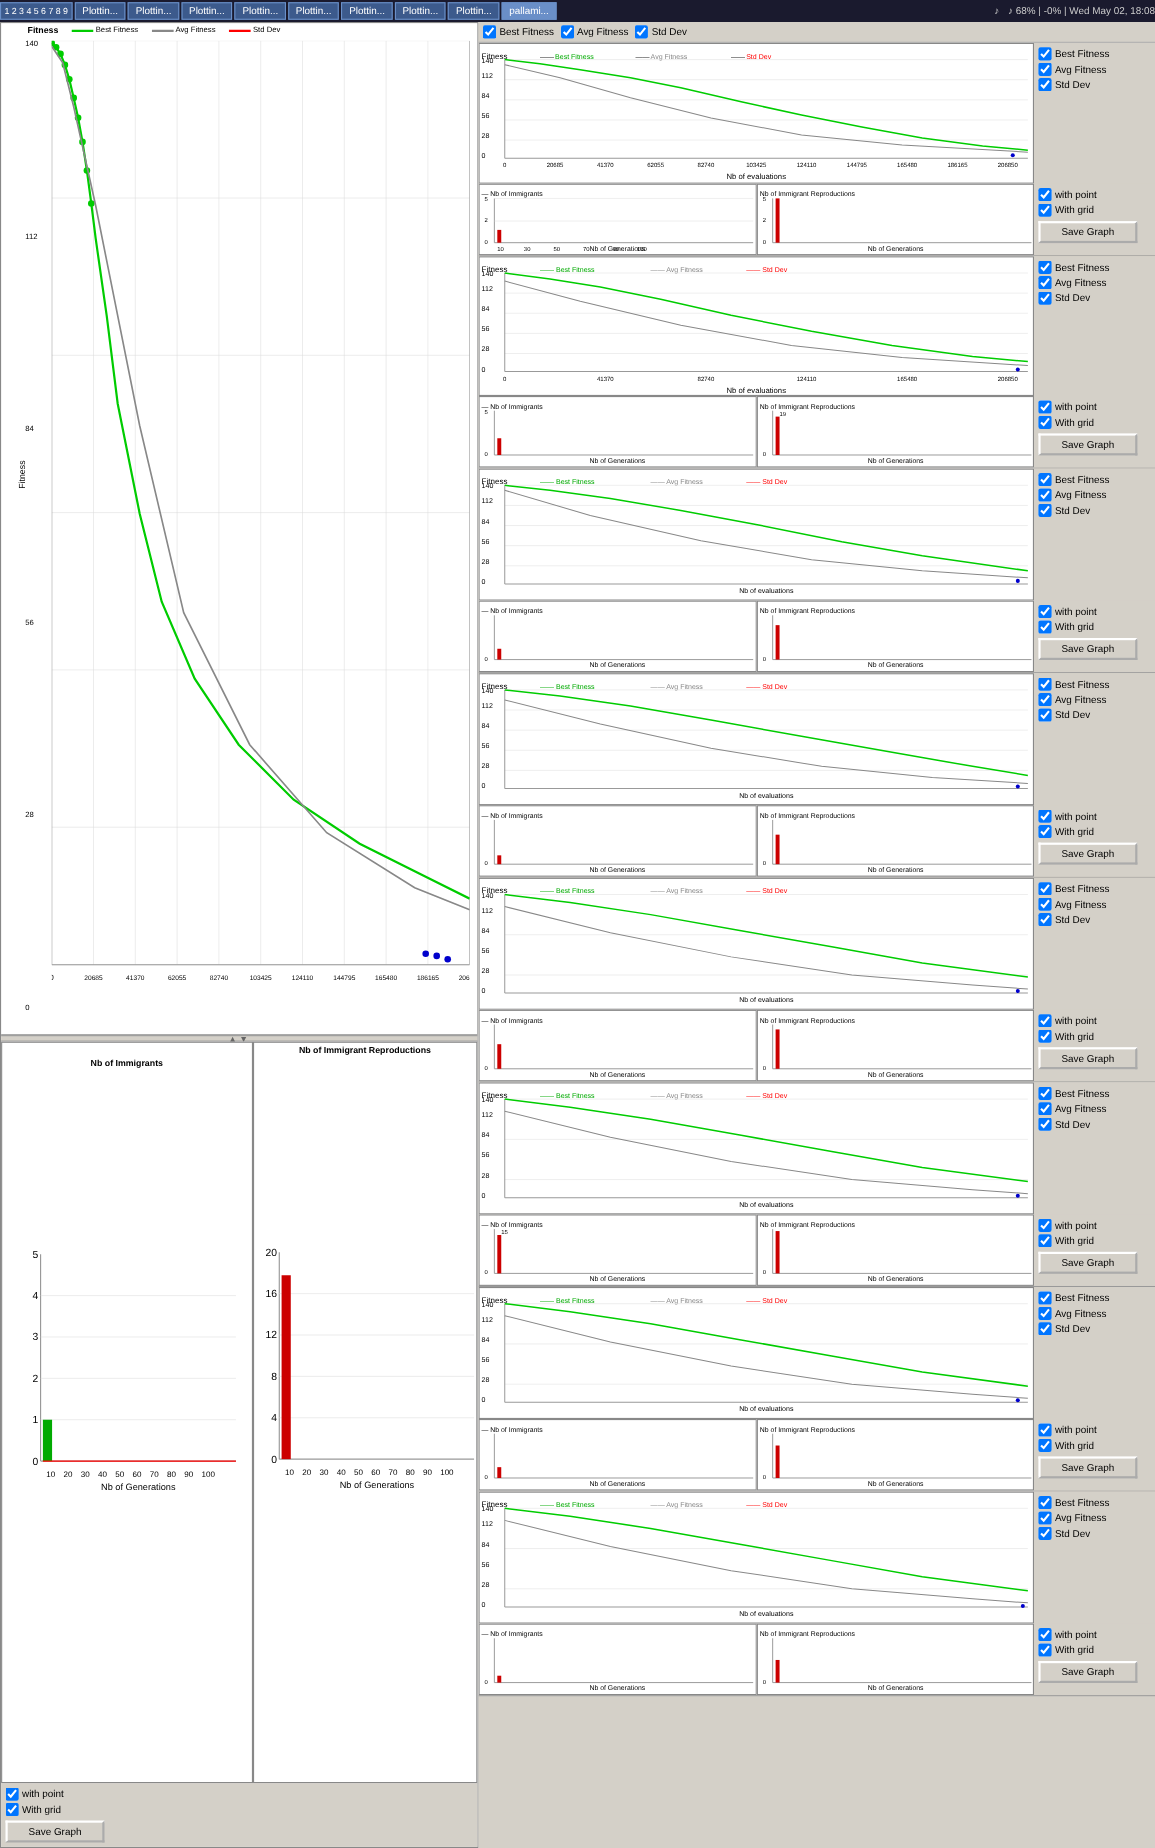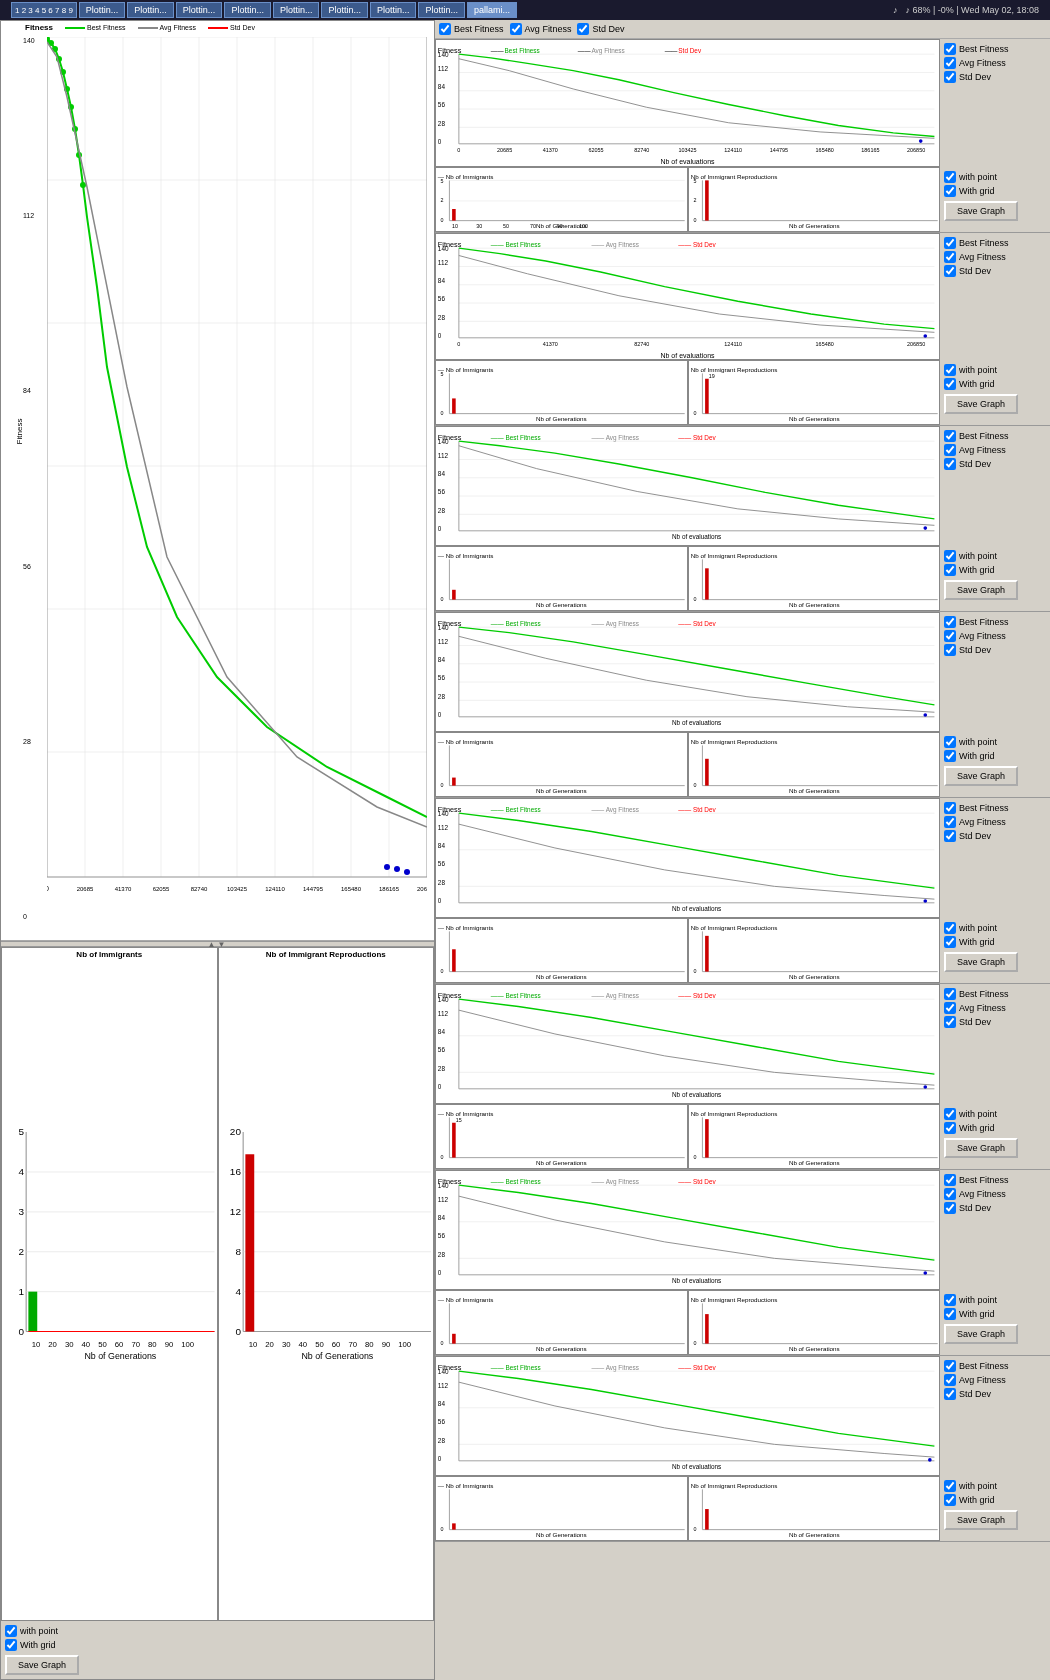--- a/index.html
+++ b/index.html
@@ -11,21 +11,21 @@
       min-height: 1680px;
       overflow-x: hidden;
     }
 
     
     .taskbar {
       height: 20px;
       background: #1a1a2e;
       display: flex;
       align-items: center;
-      padding: 0 11px;
+      padding: 0 0;
       gap: 2px;
     }
     .taskbar-item {
       background: #3c5a8c;
       color: #fff;
       font-size: 9px;
       padding: 1px 6px;
       border: 1px solid #6a8fc8;
       height: 16px;
       display: flex;
@@ -109,21 +109,21 @@
       height: 12px;
       margin: 0;
     }
 
     .save-btn {
       background: #d4d0c8;
       border: 2px outset #fff;
       font-size: 9px;
       padding: 3px 8px;
       cursor: pointer;
-      width: 74px;
+      width: 90px;
       text-align: center;
       margin-top: 2px;
     }
 
     
     svg { display: block; }
 
     
     .grid-line {
       stroke: #ddd;
@@ -286,21 +286,21 @@
       </div>
     </div>
 
     <div class="resize-handle">
       <span class="resize-dots">▲▼</span>
     </div>
 
     <div class="left-bottom-charts">
       <div class="left-bottom-inner">
 
-        <div style="flex:1; background:#fff; border:1px solid #888; position:relative; padding:2px;">
+        <div style="flex:1; background:#fff; border:1px solid #888; position:relative; padding:14px;">
           <div style="font-size:8px; font-weight:bold; text-align:center;">Nb of Immigrants</div>
           <svg width="100%" height="85%" style="display:block;" viewBox="0 0 190 200">
 
             <line x1="20" y1="0" x2="20" y2="180" stroke="#999" stroke-width="1"></line>
             <line x1="20" y1="180" x2="190" y2="180" stroke="#999" stroke-width="1"></line>
             <line x1="20" y1="36" x2="190" y2="36" stroke="#ddd" stroke-width="0.5"></line>
             <line x1="20" y1="72" x2="190" y2="72" stroke="#ddd" stroke-width="0.5"></line>
             <line x1="20" y1="108" x2="190" y2="108" stroke="#ddd" stroke-width="0.5"></line>
             <line x1="20" y1="144" x2="190" y2="144" stroke="#ddd" stroke-width="0.5"></line>
 

